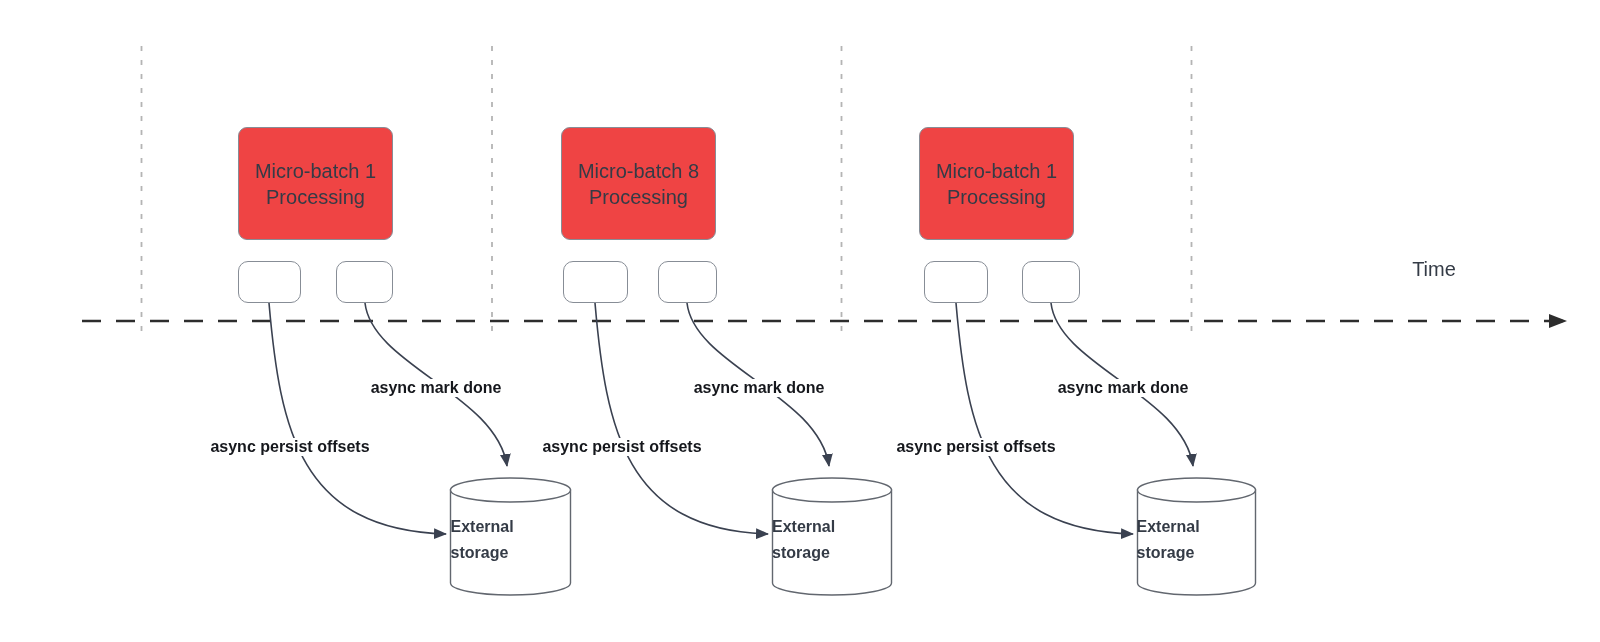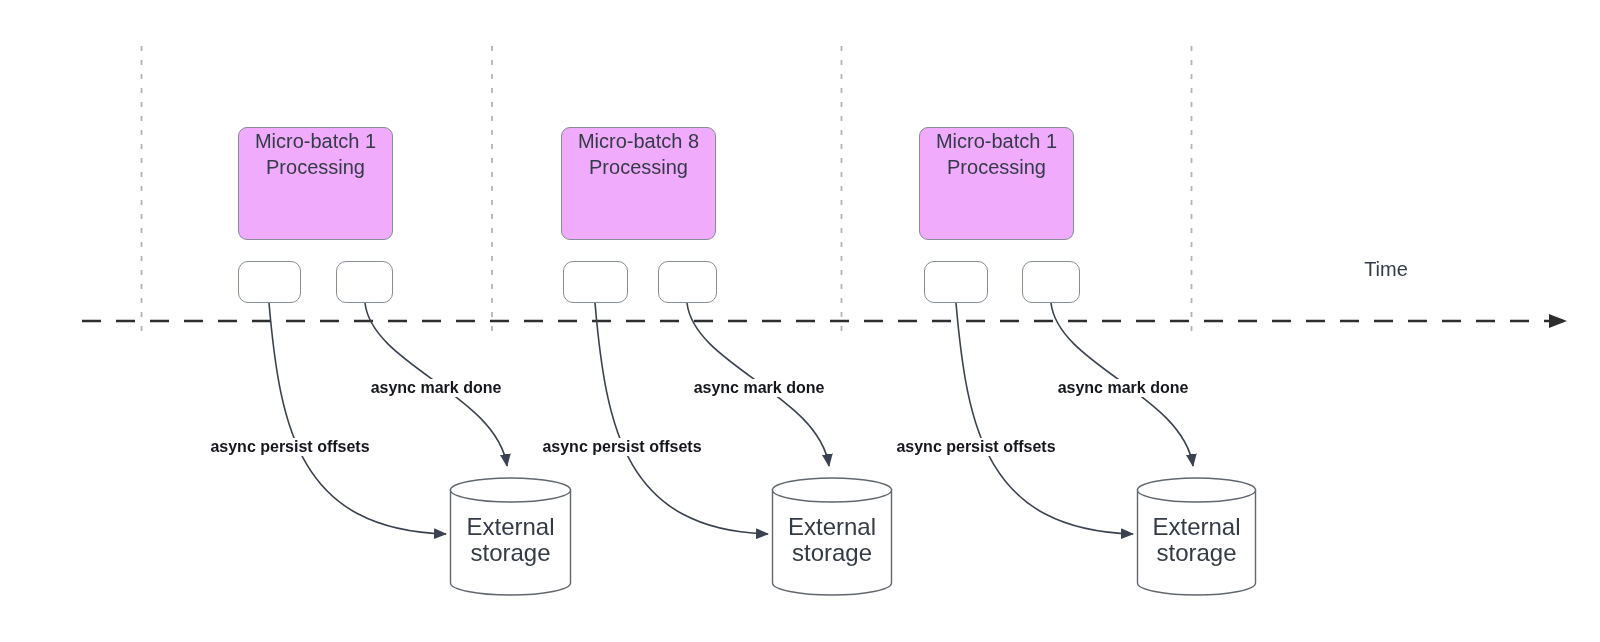--- a/index.html
+++ b/index.html
@@ -19,46 +19,46 @@
   .axis-arrowhead { fill: var(--axis-line, #2d2d2d); }
   .connector { stroke: var(--connector, #3a4150); stroke-width: 1.6; fill: none; }
   .arrowhead { fill: var(--connector, #3a4150); }
   .cyl-body, .cyl-top { fill: #ffffff; stroke: var(--cylinder-border, #62676f); stroke-width: 1.4; }
 
   
   .batch { position: absolute; inset: 0; pointer-events: none; }
   .proc-box {
     position: absolute; top: 127px; width: 155px; height: 113px;
     border: 1.4px solid var(--box-border, #878d96); border-radius: 9px;
-    background: #f0abfc; display: flex; justify-content: center;
+    background: #ef4444; display: flex; align-items: center; justify-content: center;
     box-sizing: border-box;
   }
   .proc-title {
     font-size: 20px; line-height: 26px; color: var(--box-text, #343b46);
     text-align: center; padding: 0 8px;
   }
   .task-box {
     position: absolute; top: 261px; height: 42px;
     border: 1.4px solid var(--box-border, #878d96); border-radius: 10px;
     background: #fff; box-sizing: border-box;
   }
   .conn-label {
     position: absolute; transform: translateX(-50%);
     font-weight: bold; font-size: 16px; color: var(--annotation-text, #15171c);
     background: #fff; white-space: nowrap; padding: 0 3px; text-align: center;
   }
   .persist-label { top: 438px; }
   .mark-label { top: 379px; }
   .storage-label {
     position: absolute; top: 514px; width: 120px; transform: translateX(-50%);
-    font-size: 24px; line-height: 26px; color: var(--box-text, #343b46);
-    text-align: center;
+    font-size: 16px; line-height: 26px; color: var(--box-text, #343b46);
+    font-weight: bold;
   }
   .time-label {
-    position: absolute; top: 258px; left: 1386px; transform: translateX(-50%);
+    position: absolute; top: 258px; left: 1434px; transform: translateX(-50%);
     font-size: 20px; color: var(--box-text, #343b46);
   }
 </style>
 </head>
 <body>
 
 <div class="canvas">
 
   <svg class="overlay" width="1600" height="642" viewBox="0 0 1600 642">
     <defs>

